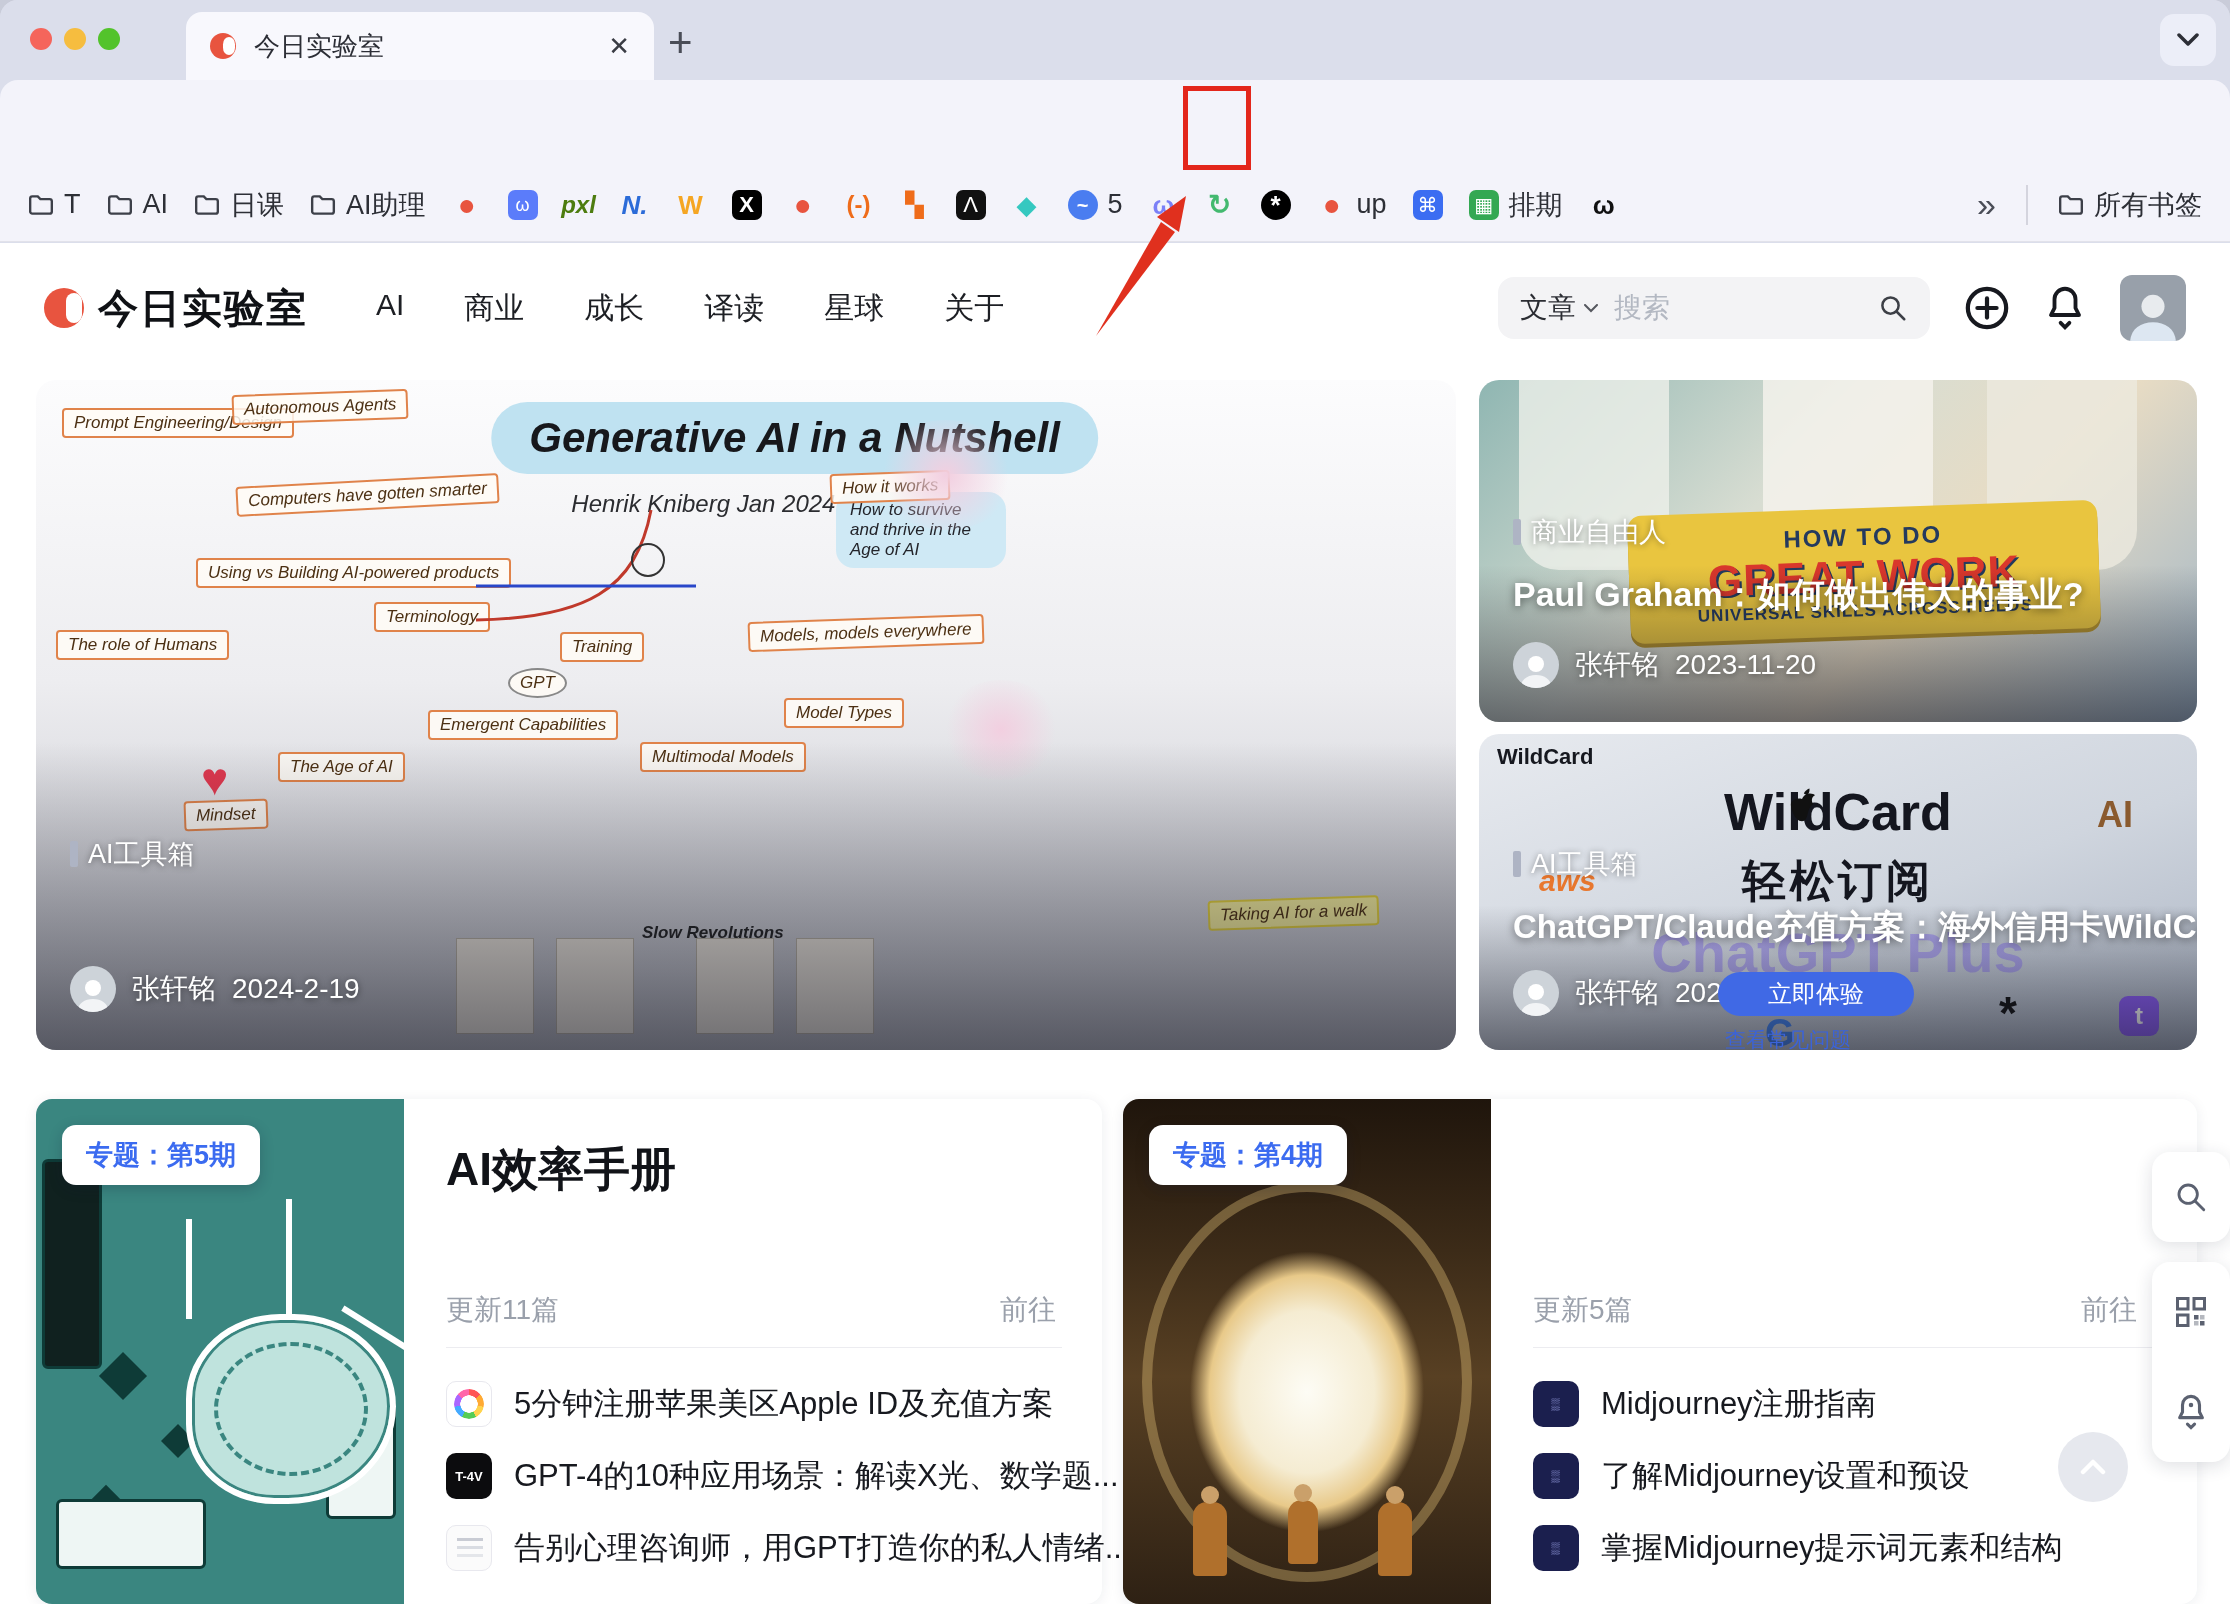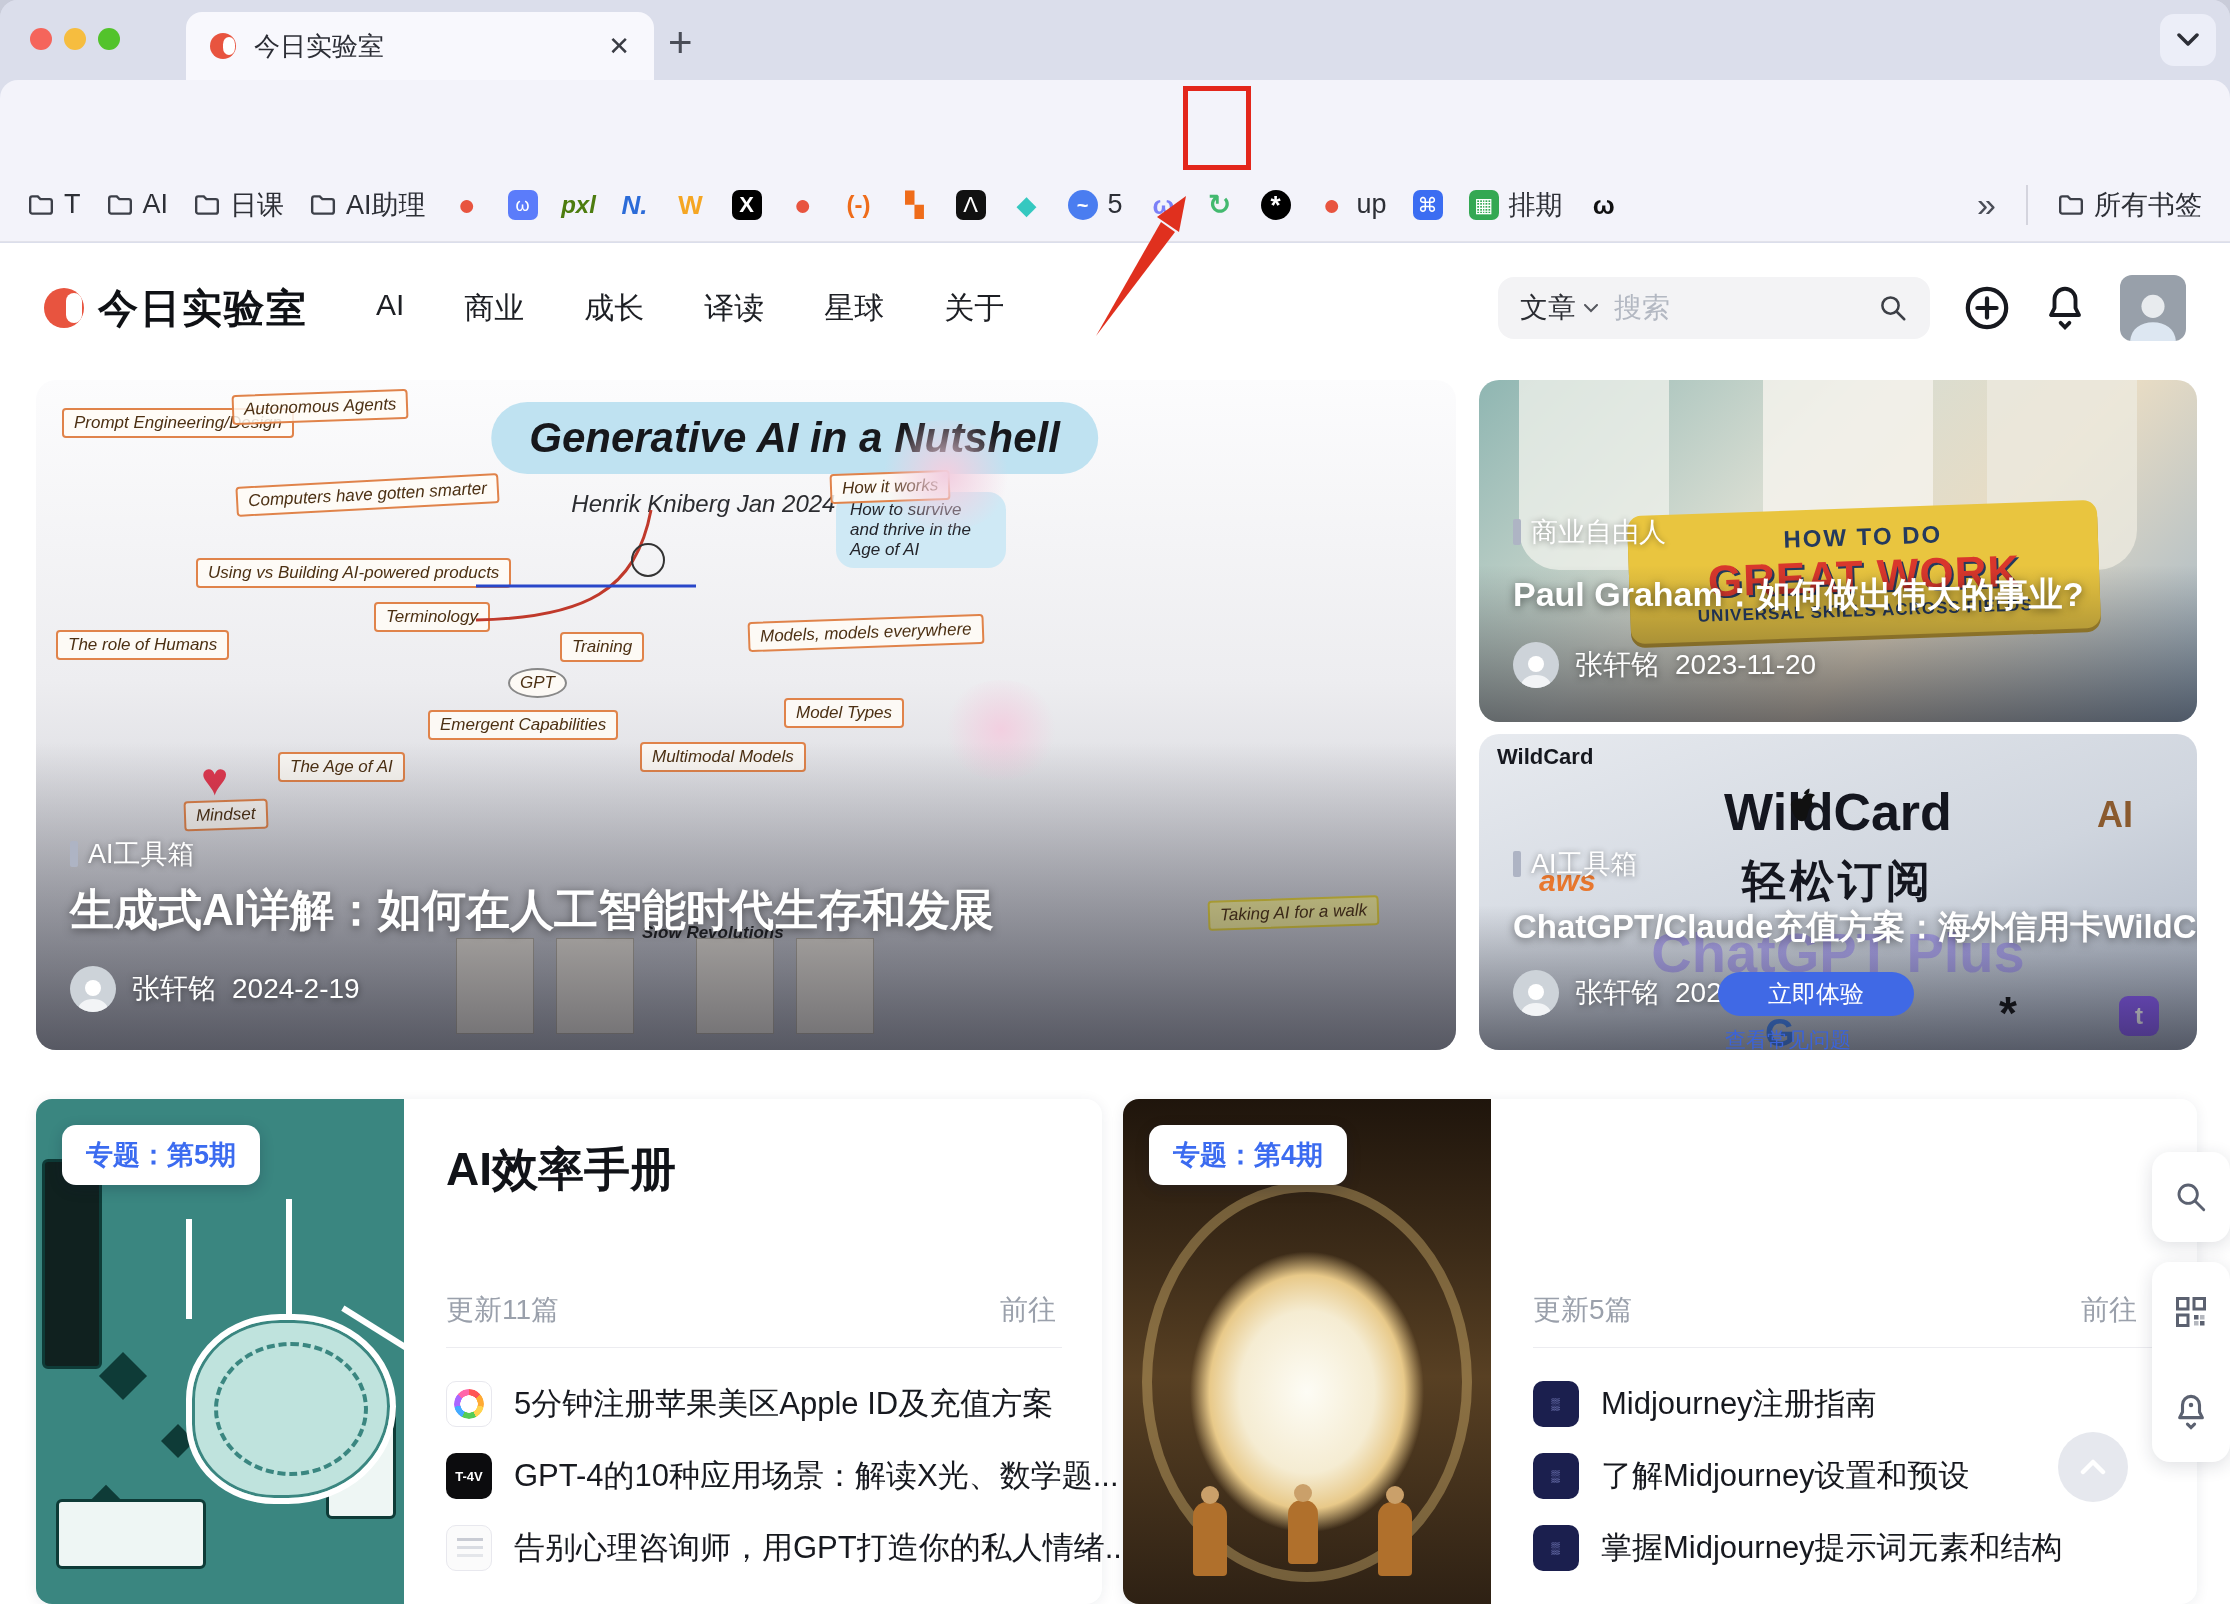--- a/index.html
+++ b/index.html
@@ -398,21 +398,20 @@
       <circle cx="182" cy="60" r="16" fill="none" stroke="#333" stroke-width="2"></circle>
     </svg>
     <span class="blob" style="left:840px;top:40px;width:140px;height:110px;"></span>
     <span class="blob" style="left:905px;top:300px;width:120px;height:100px;"></span>
     <span class="thumb" style="left:420px;top:558px;"></span>
     <span class="thumb" style="left:520px;top:558px;"></span>
     <span class="thumb" style="left:660px;top:558px;"></span>
     <span class="thumb" style="left:760px;top:558px;"></span>
     <div class="shade"></div>
     <span class="ovl-tag" style="bottom:178px;">AI工具箱</span>
-    <span class="ovl-title" style="bottom:110px;font-size:44px;">生成式AI详解：如何在人工智能时代生存和发展</span>
     <div class="ovl-author" style="bottom:38px;">
       <span class="av44">
           <svg width="40" height="36" viewBox="0 0 40 36">
             <circle cx="20" cy="12" r="8" fill="#fff"></circle>
             <path d="M4 38c0-10 7-15 16-15s16 5 16 15z" fill="#f2f4f6"></path>
           </svg>
         </span>
       <span>张轩铭</span>
       <span>2024-2-19</span>
     </div>

